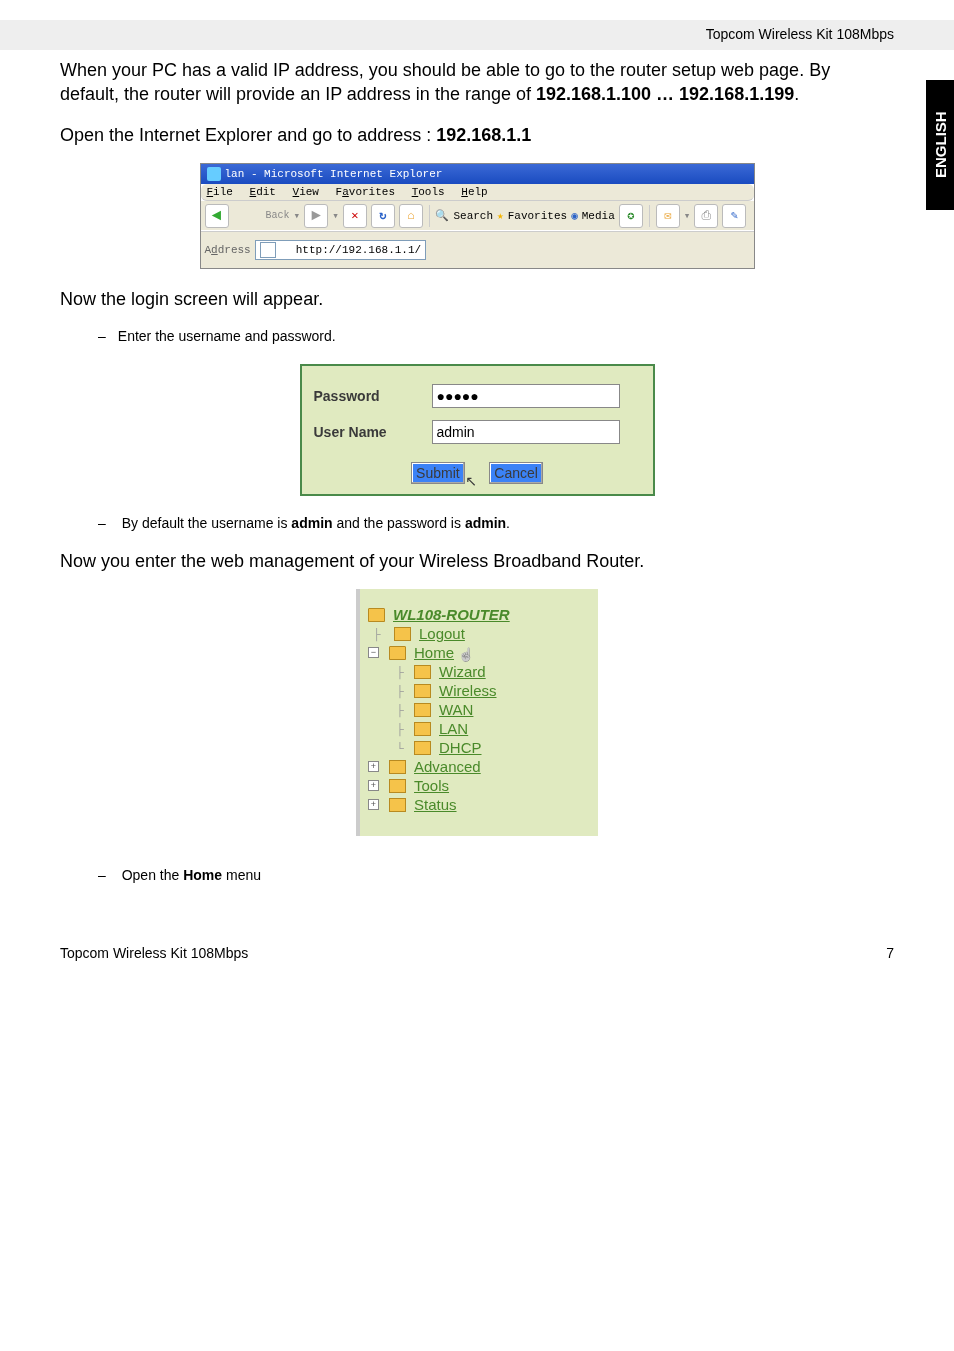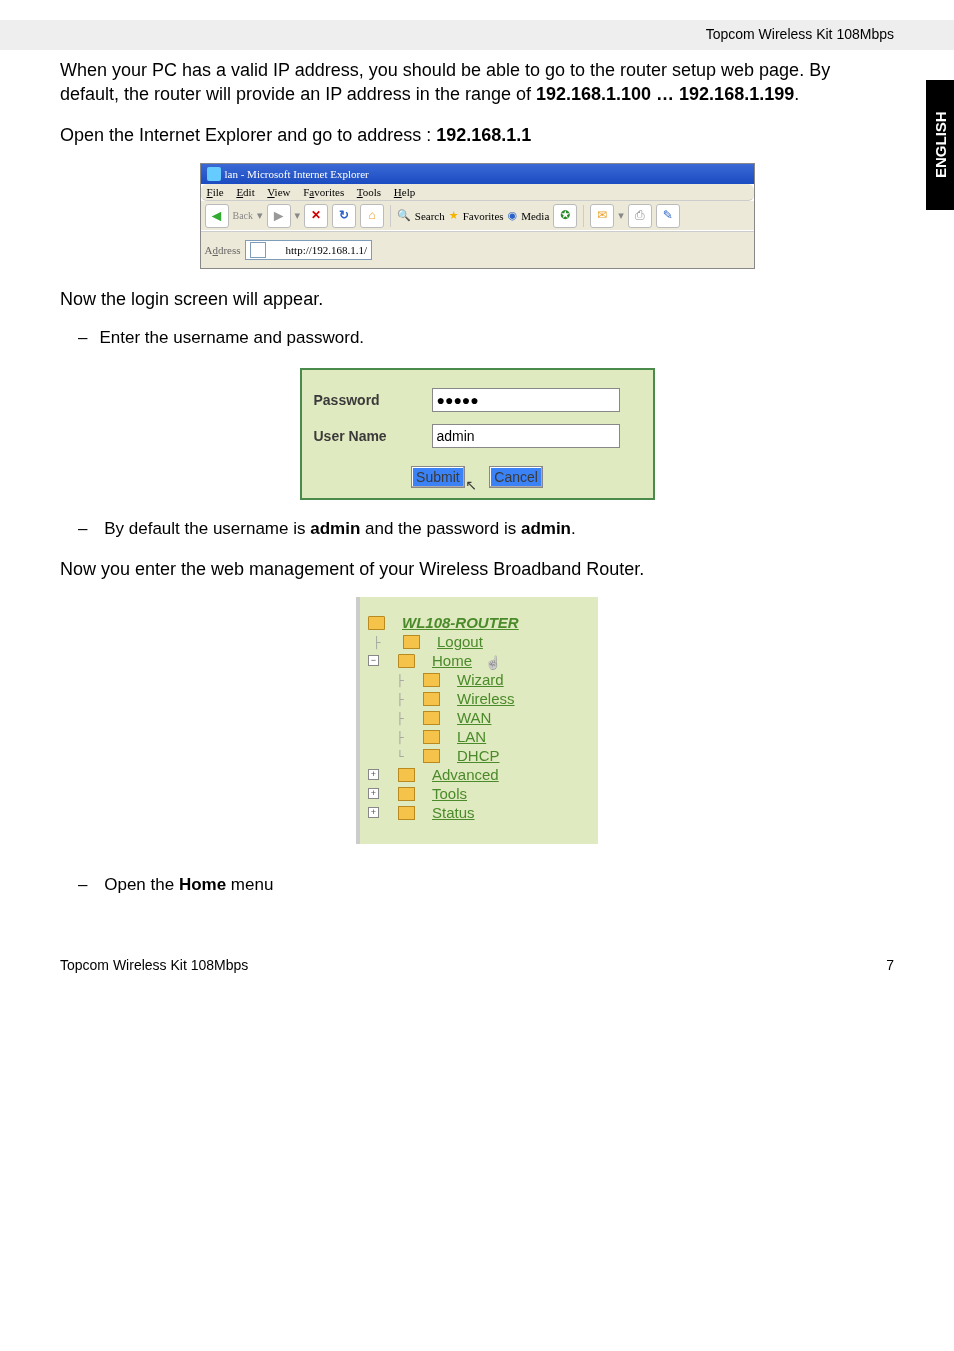--- a/index.html
+++ b/index.html
@@ -36,25 +36,25 @@
     justify-content: center;
     writing-mode: vertical-rl;
     transform: rotate(180deg);
   }
   h1 {
     font-size: 26px;
     margin: 6px 0 10px 0;
   }
   h1 .num { display:inline-block; width:42px; }
   p { font-size: 18px; line-height: 1.35; margin: 8px 0 16px 0; }
-  .bullet { margin-left: 40px; font-size:17px; }
+  .bullet { margin-left: 60px; font-size:14px; }
   .bullet::before { content:"–"; margin-left:-22px; margin-right:12px; }
   
   
-  .ie-window { margin: 8px auto 18px auto; width: 553px; border:1px solid #888; font-size:11px; font-family: Liberation Serif, serif; }
+  .ie-window { margin: 8px auto 18px auto; width: 553px; border:1px solid #888; font-size:11px; font-family: Liberation Mono, monospace; }
   .ie-title { background: linear-gradient(#3b69d6, #1a4bc0); color:#fff; padding:3px 6px; display:flex; align-items:center; gap:4px; }
   .ie-title .ie-logo { width:14px; height:14px; background:#6cf; border-radius:2px; display:inline-block; }
   .ie-menu { background:#ece9d8; padding:2px 6px; border-bottom:1px solid #ccc;border-radius:6px; }
   .ie-menu span { margin-right:10px; }
   .ie-menu span u { text-decoration:underline; }
   .ie-tool { background:#ece9d8; padding:3px 4px; display:flex; align-items:center; gap:4px; border-bottom:1px solid #ccc; box-shadow: inset 0 -1px #fff; }
   .iebtn { width:22px; height:22px; border:1px solid #bbb; border-radius:3px; background:#fff; display:inline-flex; align-items:center; justify-content:center; font-size:12px; }
   .ie-tool .sep { width:1px; height:22px; background:#ccc; margin:0 2px; }
   .ie-addr { background:#ece9d8; padding:8px 4px; display:flex; align-items:center; gap:4px; }
   .ie-addr .lbl { color:#666; }
@@ -78,21 +78,21 @@
   .login-label { width:118px; font-weight:bold; font-size:14px; padding-left:4px; }
   .login-input { width:178px; height:22px; border:1px solid #888; background:#fff; padding:0 4px; font-size:14px; font-family: Verdana, sans-serif; }
   .login-btns { text-align:center; padding:6px 0 2px 0; }
   .login-btn { display:inline-block; border:1px solid #888; background:#3b82f6; padding:2px 4px; margin:0 2px; font-size:14px; box-shadow: inset -1px -1px #aaa, inset 1px 1px #fff; }
   .login-btns .cursor { display:inline-block; transform:translate(-6px,8px); font-size:14px; }
 
   
   .nav-tree { width:222px; margin: 16px auto 30px auto; background:#e0eac0; border-left:4px solid #ccc; padding:16px 8px 22px 8px; font-family: Verdana, sans-serif; font-size:15px; }
   .nav-tree a { color:#4a8a2a; text-decoration:underline; }
   .tree-root { font-weight:bold; font-style:italic; color:#4a8a2a; }
-  .tree-row { display:flex; align-items:center; gap:17px; padding:1px 0; }
+  .tree-row { display:flex; align-items:center; gap:8px; padding:1px 0; }
   .tree-row .conn { color:#999; font-size:11px; width:18px; text-align:center; }
   .tree-row .conn2 { color:#999; font-size:11px; width:36px; text-align:right; padding-right:2px; }
   .folder-open { width:15px; height:12px; background:#f5c34a; border:1px solid #b88a20; border-radius:1px 1px 0 0; display:inline-block; }
   .folder { width:15px; height:12px; background:#f5c34a; border:1px solid #b88a20; display:inline-block; }
   .plus, .minus { display:inline-block; width:9px; height:9px; border:1px solid #888; background:#fff; font-size:9px; line-height:9px; text-align:center; color:#555; margin-right:2px; }
   .hand { font-size:13px; transform:translate(-4px,2px); display:inline-block; filter:grayscale(1);}
 
   .footer { display:flex; justify-content:space-between; font-size:14px; margin-top:60px; }
 </style>
 </head>
@@ -120,21 +120,21 @@
     <div class="ie-menu">
       <span><u>F</u>ile</span>
       <span><u>E</u>dit</span>
       <span><u>V</u>iew</span>
       <span>F<u>a</u>vorites</span>
       <span><u>T</u>ools</span>
       <span><u>H</u>elp</span>
     </div>
     <div class="ie-tool">
       <span class="iebtn ic-back">◄</span>
-      <span style="color:#888;font-size:10px;">Back</span>
+      <span style="color:#888;font-size:10px;margin-left:33px;">Back</span>
       <span style="color:#888">▾</span>
       <span class="iebtn ic-fwd">►</span>
       <span style="color:#888">▾</span>
       <span class="iebtn ic-stop">✕</span>
       <span class="iebtn ic-refresh">↻</span>
       <span class="iebtn ic-home">⌂</span>
       <span class="sep"></span>
       <span class="ic-search">🔍</span>
       <span>Search</span>
       <span class="ic-fav">★</span>

